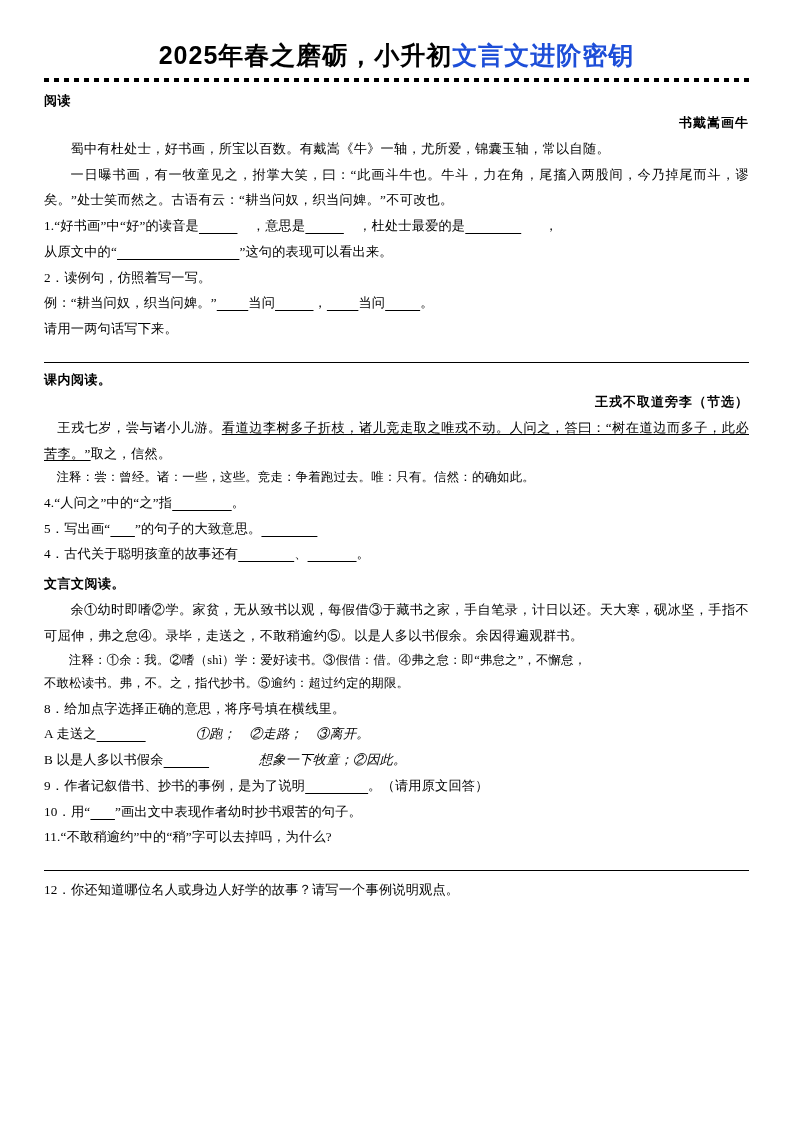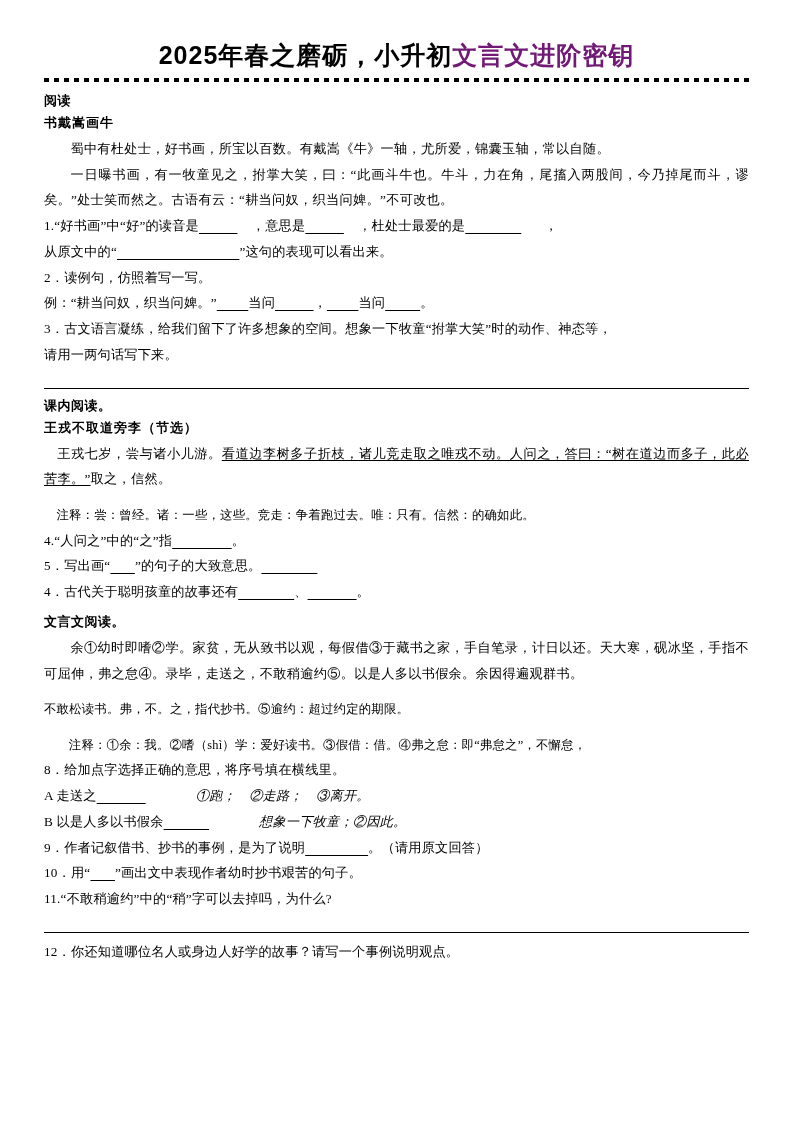--- a/index.html
+++ b/index.html
@@ -30,41 +30,41 @@
   }
   .title {
     font-family: "Liberation Sans", "DejaVu Sans", sans-serif;
     font-size: 25px;
     font-weight: bold;
     letter-spacing: 1px;
     line-height: 1.2;
     white-space: nowrap;
   }
   .title .red {
-    color: #701a75;
+    color: #1d4ed8;
   }
   .dotted-rule {
     height: 4px;
     margin: 8px 0 10px 0;
     background-image: repeating-linear-gradient(to right,
         #000 0px, #000 5px, transparent 5px, transparent 10px);
     background-size: 10px 4px;
     background-repeat: repeat-x;
     background-position: 0 0;
   }
   
   .sec-head {
     font-family: "Liberation Sans", "DejaVu Sans", sans-serif;
     font-weight: bold;
     font-size: 13px;
     margin: 8px 0 4px 0;
     letter-spacing: 0.5px;
   }
   .passage-title {
-    text-align: left;
+    text-align: right;
     font-size: 13px;
     font-weight: bold;
     font-family: "Liberation Serif", "DejaVu Serif", serif;
     margin: 3px 0 4px 0;
     letter-spacing: 1px;
   }
   .ptext {
     font-size: 13.2px;
     line-height: 1.95;
     text-indent: 2em;
@@ -76,21 +76,20 @@
     font-size: 13.2px;
     line-height: 1.95;
     text-align: justify;
     letter-spacing: 0.2px;
   }
   .note {
     font-size: 12.4px;
     line-height: 1.9;
     text-indent: 2em;
     letter-spacing: 0.2px;
-    margin-top: 12px;
   }
   .note.ni { text-indent: 0; }
   .u-underline {
     text-decoration: underline;
     text-underline-offset: 2px;
   }
   .blank-line {
     border-bottom: 1px solid #000;
     height: 0;
     margin: 12px 0 6px 0;
@@ -125,21 +124,20 @@
   </div>
   <div class="q">
     <span>从原文中的“</span><span><u class="fill">&nbsp;&nbsp;&nbsp;&nbsp;&nbsp;&nbsp;&nbsp;&nbsp;&nbsp;&nbsp;&nbsp;&nbsp;&nbsp;&nbsp;&nbsp;&nbsp;&nbsp;&nbsp;&nbsp;&nbsp;&nbsp;&nbsp;&nbsp;&nbsp;&nbsp;&nbsp;&nbsp;&nbsp;&nbsp;&nbsp;&nbsp;&nbsp;&nbsp;&nbsp;&nbsp;</u></span><span>”这句的表现可以看出来。</span>
   </div>
 
   <div class="q">2．读例句，仿照着写一写。</div>
   <div class="q">
     <span>例：“耕当问奴，织当问婢。”</span><span><u class="fill">&nbsp;&nbsp;&nbsp;&nbsp;&nbsp;&nbsp;&nbsp;&nbsp;&nbsp;</u></span><span>当问</span><span><u class="fill">&nbsp;&nbsp;&nbsp;&nbsp;&nbsp;&nbsp;&nbsp;&nbsp;&nbsp;&nbsp;&nbsp;</u></span><span>，</span><span><u class="fill">&nbsp;&nbsp;&nbsp;&nbsp;&nbsp;&nbsp;&nbsp;&nbsp;&nbsp;</u></span><span>当问</span><span><u class="fill">&nbsp;&nbsp;&nbsp;&nbsp;&nbsp;&nbsp;&nbsp;&nbsp;&nbsp;&nbsp;</u></span><span>。</span>
   </div>
 
-  <div class="q">3．古文语言凝练，给我们留下了许多想象的空间。想象一下牧童“拊掌大笑”时的动作、神态等，</div>
   <div class="q">请用一两句话写下来。</div>
   <div class="blank-line tall"></div>
 
   <div class="sec-head">课内阅读。</div>
   <div class="passage-title">王戎不取道旁李（节选）</div>
   <div class="ptext indent1">
     <span>王戎七岁，尝与诸小儿游。</span><span class="u-underline">看道边李树多子折枝，诸儿竞走取之唯戎不动。人问之，答曰：“树在道边而多子，此必苦李。”</span><span>取之，信然。</span>
   </div>
   <div class="note indent1" style="text-indent:1em;">注释：尝：曾经。诸：一些，这些。竞走：争着跑过去。唯：只有。信然：的确如此。</div>
 
@@ -148,22 +146,22 @@
   </div>
   <div class="q">
     <span>5．写出画“</span><span><u class="fill">&nbsp;&nbsp;&nbsp;&nbsp;&nbsp;&nbsp;&nbsp;</u></span><span>”的句子的大致意思。</span><span><u class="fill">&nbsp;&nbsp;&nbsp;&nbsp;&nbsp;&nbsp;&nbsp;&nbsp;&nbsp;&nbsp;&nbsp;&nbsp;&nbsp;&nbsp;&nbsp;&nbsp;</u></span>
   </div>
   <div class="q">
     <span>4．古代关于聪明孩童的故事还有</span><span><u class="fill">&nbsp;&nbsp;&nbsp;&nbsp;&nbsp;&nbsp;&nbsp;&nbsp;&nbsp;&nbsp;&nbsp;&nbsp;&nbsp;&nbsp;&nbsp;&nbsp;</u></span><span>、</span><span><u class="fill">&nbsp;&nbsp;&nbsp;&nbsp;&nbsp;&nbsp;&nbsp;&nbsp;&nbsp;&nbsp;&nbsp;&nbsp;&nbsp;&nbsp;</u></span><span>。</span>
   </div>
 
   <div class="sec-head">文言文阅读。</div>
   <div class="ptext">余①幼时即嗜②学。家贫，无从致书以观，每假借③于藏书之家，手自笔录，计日以还。天大寒，砚冰坚，手指不可屈伸，弗之怠④。录毕，走送之，不敢稍逾约⑤。以是人多以书假余。余因得遍观群书。</div>
+  <div class="note">注释：①余：我。②嗜（shì）学：爱好读书。③假借：借。④弗之怠：即“弗怠之”，不懈怠，</div>
   <div class="note ni">不敢松读书。弗，不。之，指代抄书。⑤逾约：超过约定的期限。</div>
-  <div class="note">注释：①余：我。②嗜（shì）学：爱好读书。③假借：借。④弗之怠：即“弗怠之”，不懈怠，</div>
 
   <div class="q">8．给加点字选择正确的意思，将序号填在横线里。</div>
   <div class="q row-inline">
     <span class="lft"><span>A 走送之</span><span><u class="fill">&nbsp;&nbsp;&nbsp;&nbsp;&nbsp;&nbsp;&nbsp;&nbsp;&nbsp;&nbsp;&nbsp;&nbsp;&nbsp;&nbsp;</u></span></span>
     <span class="rgt">①跑；　②走路；　③离开。</span>
   </div>
   <div class="q row-inline">
     <span class="lft"><span>B 以是人多以书假余</span><span><u class="fill">&nbsp;&nbsp;&nbsp;&nbsp;&nbsp;&nbsp;&nbsp;&nbsp;&nbsp;&nbsp;&nbsp;&nbsp;&nbsp;</u></span></span>
     <span class="rgt">想象一下牧童；②因此。</span>
   </div>

